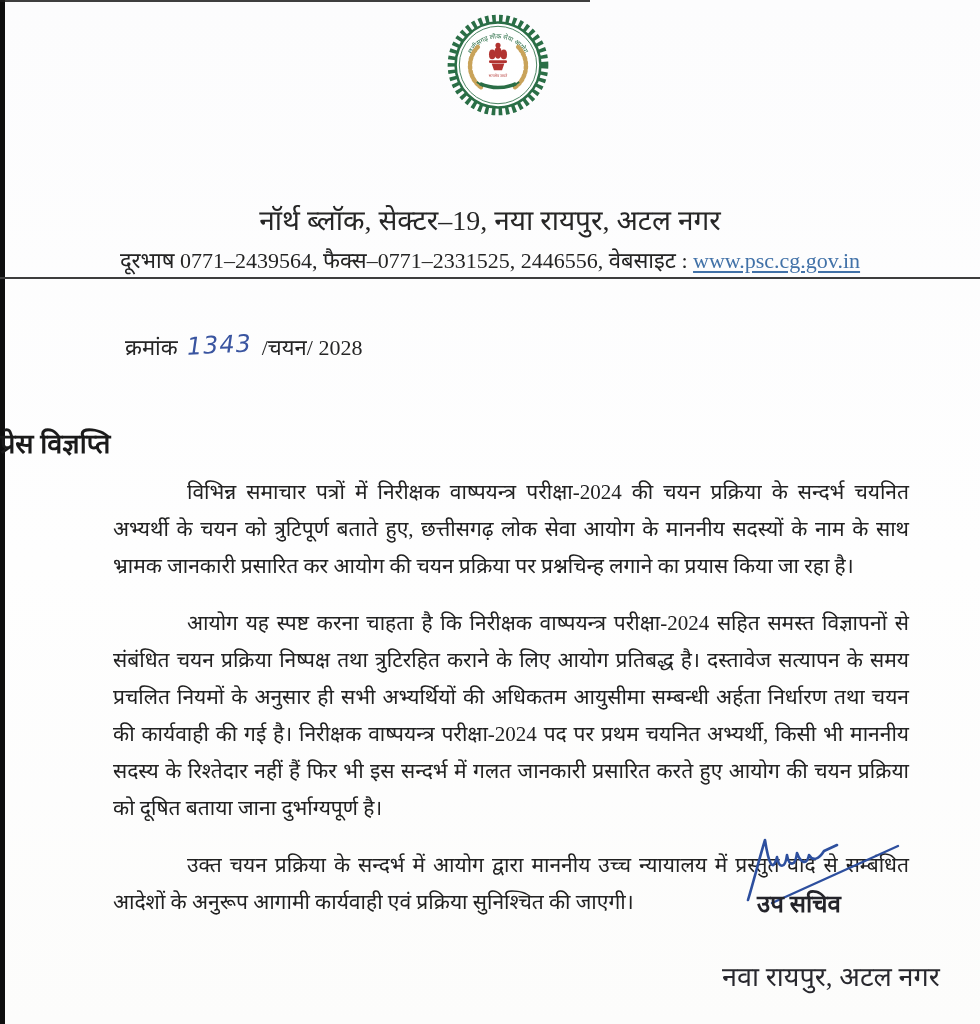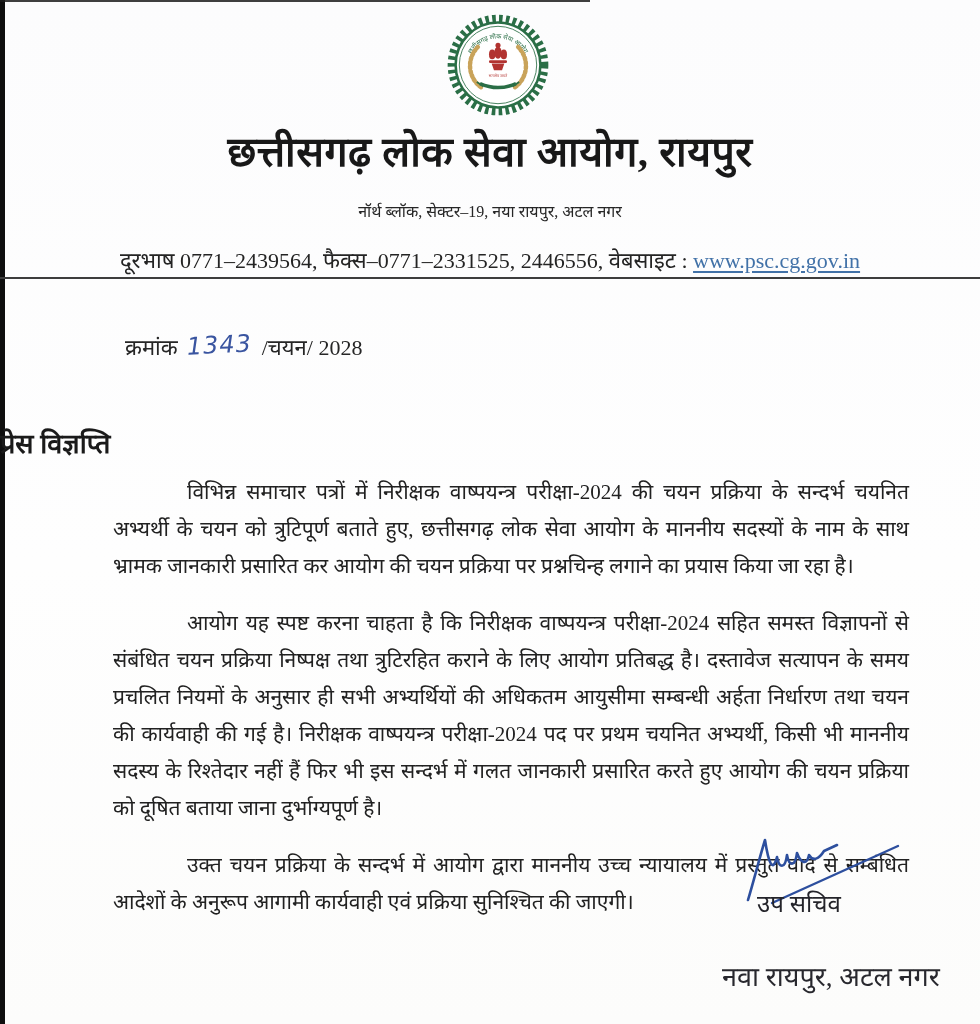--- a/index.html
+++ b/index.html
@@ -33,21 +33,21 @@
   .org-name {
     position: absolute; top: 122px; left: 0; width: 100%;
     text-align: center;
     font-size: 41px; font-weight: bold;
     color: #181818;
     letter-spacing: 0.5px;
   }
   .address-line {
     position: absolute; top: 200px; left: 0; width: 100%;
     text-align: center;
-    font-size: 16px; color: #262626;
+    font-size: 28px; color: #262626;
   }
   .contact-line {
     position: absolute; top: 244px; left: 0; width: 100%;
     text-align: center;
     font-size: 22px; color: #242424;
   }
   .website-link {
     color: #4272a8;
     text-decoration: underline;
     text-underline-offset: 3px;
@@ -89,21 +89,21 @@
     text-align: justify;
   }
   .body-text p { text-indent: 74px; margin-bottom: 20px; }
   
   .signature-scrawl {
     position: absolute; left: 738px; top: 832px;
     width: 170px; height: 74px;
   }
   .sig-designation {
     position: absolute; left: 757px; top: 886px;
-    font-size: 24px; font-weight: normal; color: #24242a;
+    font-size: 24px; font-weight: bold; color: #24242a;
   }
   .sig-org {
     position: absolute; left: 722px; top: 922px;
     font-size: 22px; color: #28282e;
   }
   .sig-place {
     position: absolute; left: 722px; top: 957px;
     font-size: 27px; color: #28282e;
   }
 </style>
@@ -136,21 +136,20 @@
       <ellipse cx="50" cy="38.5" rx="3.6" ry="5.6" fill="#b23330"></ellipse>
       <rect x="41.5" y="45.5" width="17" height="2.6" rx="1.2" fill="#b23330"></rect>
       <path d="M44,48.5 L56,48.5 L53.8,55 L46.2,55 Z" fill="#b23330"></path>
       <text x="50" y="61.5" font-size="3.6" fill="#b23330" text-anchor="middle" font-family="'Liberation Serif', serif">सत्यमेव जयते</text>
 
       <path d="M33,67.5 Q50,75 67,67.5" fill="none" stroke="#2a6e46" stroke-width="3.4"></path>
       <path d="M30,66 L36,70 M70,66 L64,70" stroke="#2a6e46" stroke-width="1.6"></path>
     </svg>
   </div>
 
-  <div class="org-name">छत्तीसगढ़ लोक सेवा आयोग, रायपुर</div>
   <div class="address-line">नॉर्थ ब्लॉक, सेक्टर–19, नया रायपुर, अटल नगर</div>
   <div class="contact-line">
     <span>दूरभाष 0771–2439564, फैक्स–0771–2331525, 2446556, वेबसाइट : </span><span class="website-link">www.psc.cg.gov.in</span>
   </div>
   <div class="header-rule"></div>
 
   <div class="meta-row">
     <span>
       <span>क्रमांक</span>
       <span class="ref-number-hand">1343</span>

